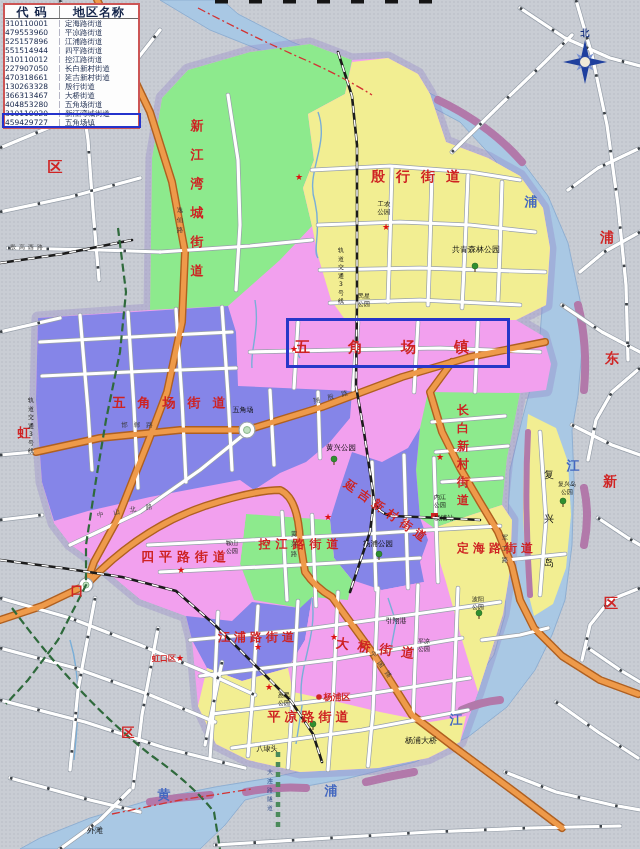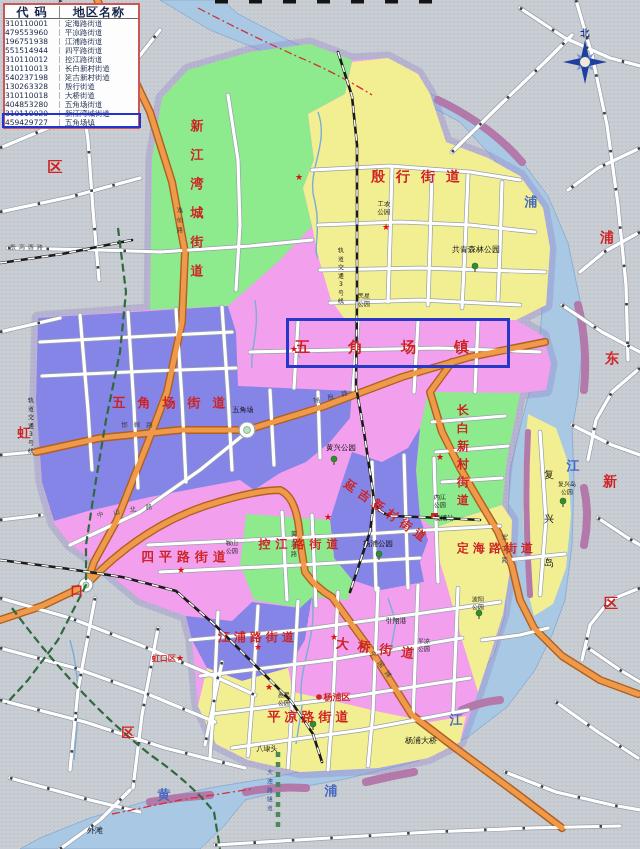--- a/index.html
+++ b/index.html
@@ -459,45 +459,45 @@
   <div id="lgrows">
         <div class="lg-row">
           <span class="lg-code">310110001</span>
           <span class="lg-name">定海路街道</span>
         </div>
         <div class="lg-row">
           <span class="lg-code">479553960</span>
           <span class="lg-name">平凉路街道</span>
         </div>
         <div class="lg-row">
-          <span class="lg-code">196751938</span>
+          <span class="lg-code">525157896</span>
           <span class="lg-name">江浦路街道</span>
         </div>
         <div class="lg-row">
           <span class="lg-code">551514944</span>
           <span class="lg-name">四平路街道</span>
         </div>
         <div class="lg-row">
           <span class="lg-code">310110012</span>
           <span class="lg-name">控江路街道</span>
         </div>
         <div class="lg-row">
-          <span class="lg-code">310110013</span>
+          <span class="lg-code">227907050</span>
           <span class="lg-name">长白新村街道</span>
         </div>
         <div class="lg-row">
-          <span class="lg-code">540237198</span>
+          <span class="lg-code">470318661</span>
           <span class="lg-name">延吉新村街道</span>
         </div>
         <div class="lg-row">
           <span class="lg-code">130263328</span>
           <span class="lg-name">殷行街道</span>
         </div>
         <div class="lg-row">
-          <span class="lg-code">310110018</span>
+          <span class="lg-code">366313467</span>
           <span class="lg-name">大桥街道</span>
         </div>
         <div class="lg-row">
           <span class="lg-code">404853280</span>
           <span class="lg-name">五角场街道</span>
         </div>
         <div class="lg-row">
           <span class="lg-code">310110020</span>
           <span class="lg-name">新江湾城街道</span>
         </div>

